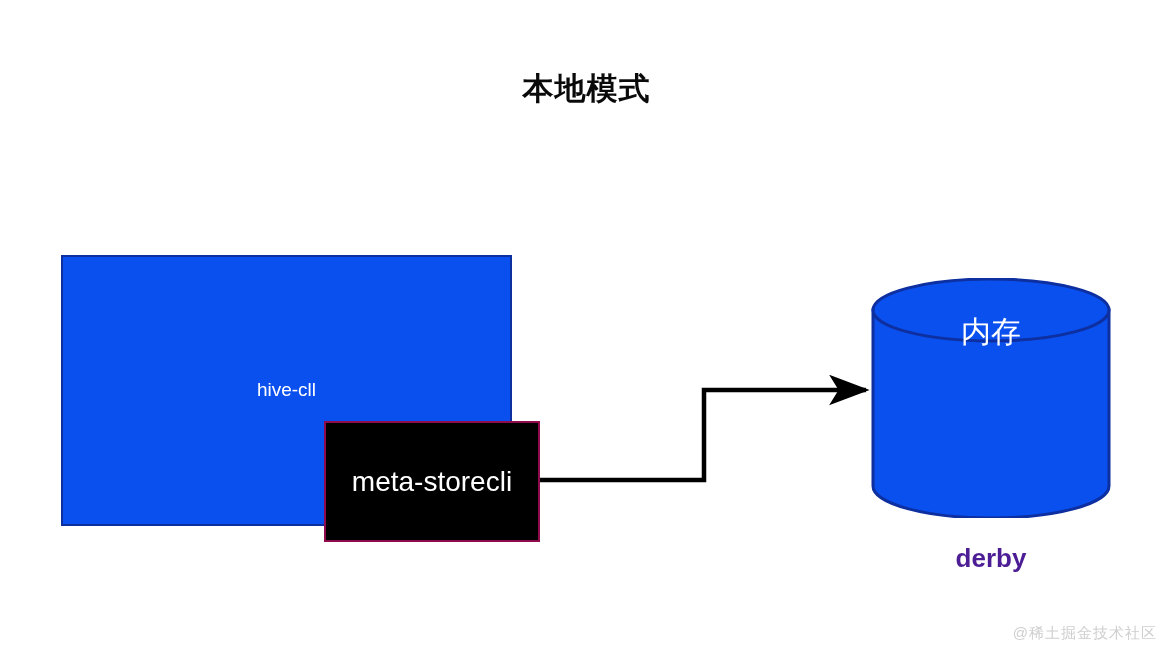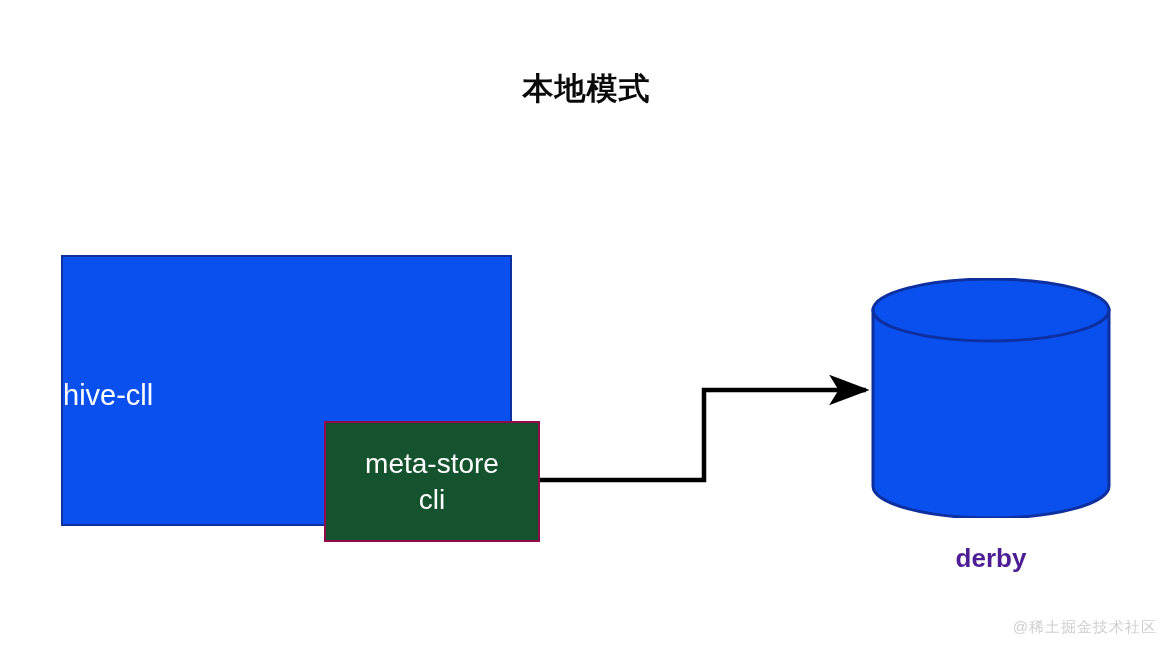--- a/index.html
+++ b/index.html
@@ -42,38 +42,39 @@
     height: 271px;
     background: #0a50ef;
     border: 2px solid #0d2fa0;
     box-sizing: border-box;
   }
   .hive-box-label {
     position: absolute;
     left: 0;
     top: 122px;
     width: 100%;
+    text-align: center;
     color: #ffffff;
-    font-size: 29px;
+    font-size: 19px;
     line-height: 1.15;
     white-space: nowrap;
   }
 
   
   .metastore-box {
     position: absolute;
     left: 324px;
     top: 421px;
     width: 216px;
     height: 121px;
-    background: #14532d;
+    background: #000000;
     border: 2px solid #8f0b4b;
     box-sizing: border-box;
     display: flex;
-    flex-direction: column;
+    flex-direction: row;
     align-items: center;
     justify-content: center;
   }
   .metastore-line {
     color: #ffffff;
     font-size: 28px;
     line-height: 1.28;
     text-align: center;
     white-space: nowrap;
   }
@@ -135,21 +136,21 @@
     font-size: 26px;
     font-weight: bold;
     color: #4c1d95;
     white-space: nowrap;
   }
 
   
   .watermark {
     position: absolute;
     right: 16px;
-    bottom: 14px;
+    bottom: 8px;
     font-size: 15px;
     color: #cfcfcf;
     letter-spacing: 1px;
     white-space: nowrap;
   }
 </style>
 </head>
 <body>
 
 <div id="canvas">
@@ -175,19 +176,20 @@
   </div>
 
   <svg class="db-cylinder" viewBox="0 0 240 240">
 
     <path d="M 2 32 L 2 208 A 118 32 0 0 0 238 208 L 238 32 Z" fill="#0A50EF" stroke="#0D2FA0" stroke-width="3"></path>
 
     <ellipse cx="120" cy="32" rx="118" ry="31" fill="#0A50EF" stroke="#0D2FA0" stroke-width="3"></ellipse>
   </svg>
 
   <div class="db-text-layer">
+    <div class="db-label-top">内存</div>
   </div>
 
   <div class="db-caption">derby</div>
 
   <div class="watermark">@稀土掘金技术社区</div>
 
 </div>
 
 </body></html>

